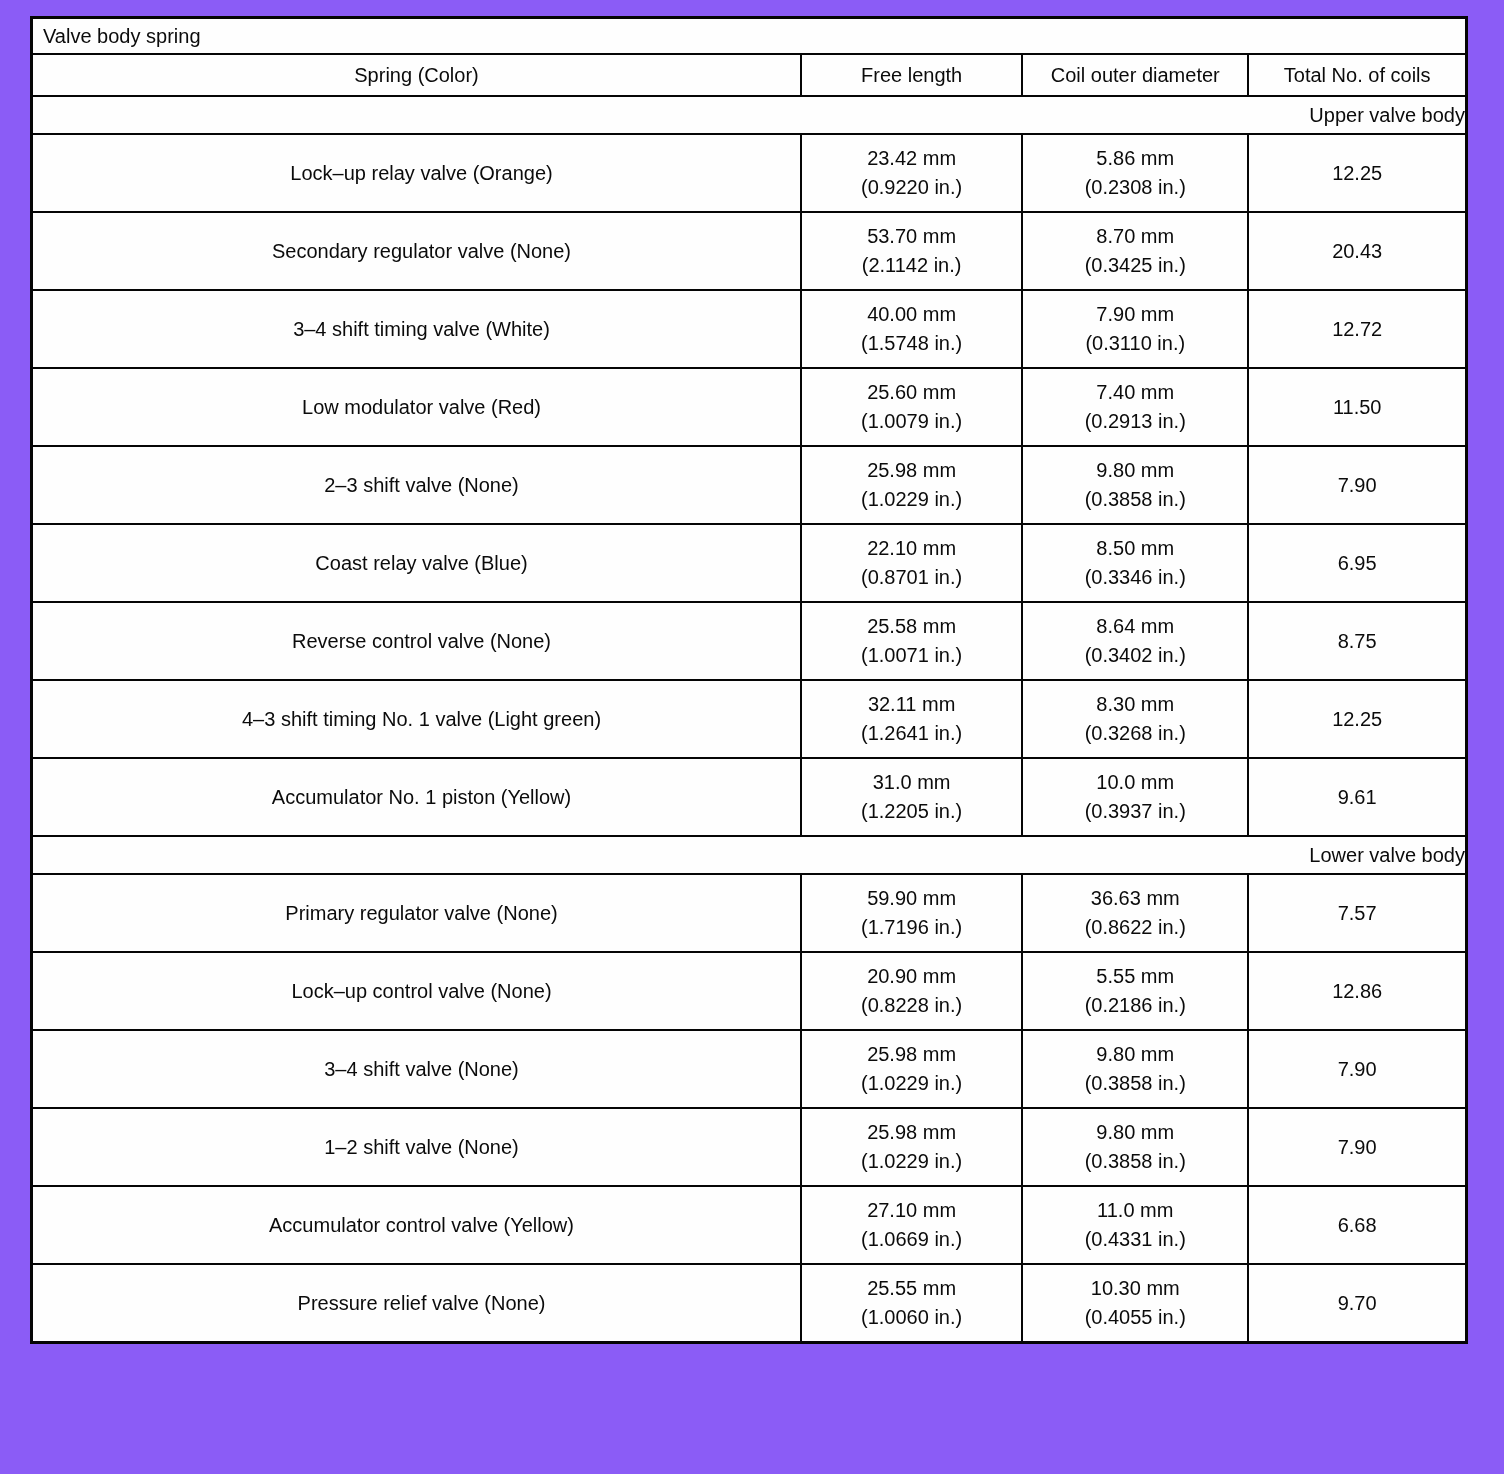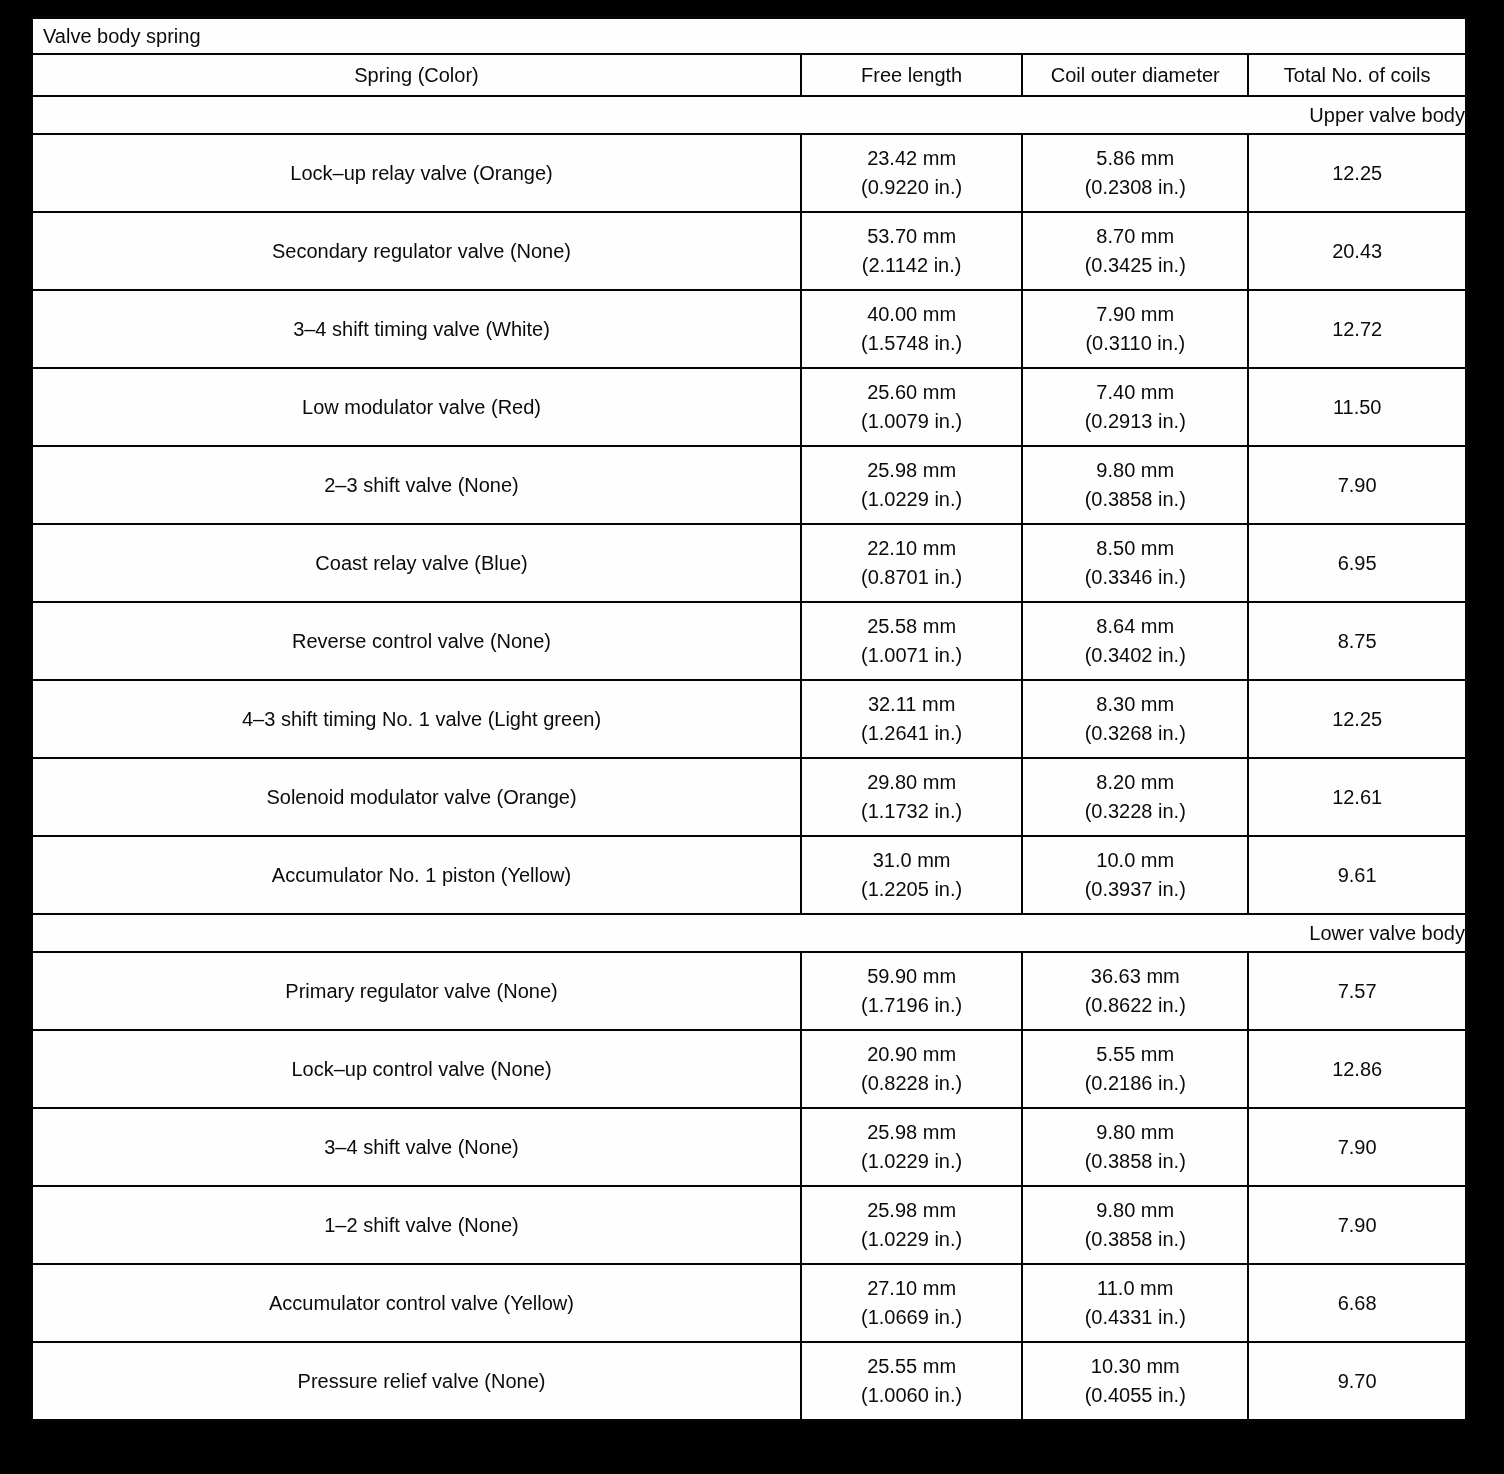--- a/index.html
+++ b/index.html
@@ -8,21 +8,21 @@
     background: #fdfdfc;
     font-family: "Liberation Sans", "DejaVu Sans", sans-serif;
     color: #0b0b0b;
     -webkit-font-smoothing: antialiased;
   }
   .page {
     width: 1504px;
     height: 1474px;
     box-sizing: border-box;
     padding: 16px 36px 14px 30px;
-    background: #000000;
+    background: #8b5cf6;
   }
   table.spec-table {
     border-collapse: collapse;
     width: 100%;
     table-layout: fixed;
     background: #fefefe;
   }
   table.spec-table, table.spec-table td, table.spec-table th {
     border: 2px solid #050505;
   }
@@ -181,32 +181,20 @@
       <div>32.11 mm</div>
       <div>(1.2641 in.)</div>
     </td>
     <td class="col-center two-line">
       <div>8.30 mm</div>
       <div>(0.3268 in.)</div>
     </td>
     <td class="col-center">12.25</td>
   </tr>
         <tr class="data-row">
-    <td class="col-spring">Solenoid modulator valve (Orange)</td>
-    <td class="col-center two-line">
-      <div>29.80 mm</div>
-      <div>(1.1732 in.)</div>
-    </td>
-    <td class="col-center two-line">
-      <div>8.20 mm</div>
-      <div>(0.3228 in.)</div>
-    </td>
-    <td class="col-center">12.61</td>
-  </tr>
-        <tr class="data-row">
     <td class="col-spring">Accumulator No. 1 piston (Yellow)</td>
     <td class="col-center two-line">
       <div>31.0 mm</div>
       <div>(1.2205 in.)</div>
     </td>
     <td class="col-center two-line">
       <div>10.0 mm</div>
       <div>(0.3937 in.)</div>
     </td>
     <td class="col-center">9.61</td>

